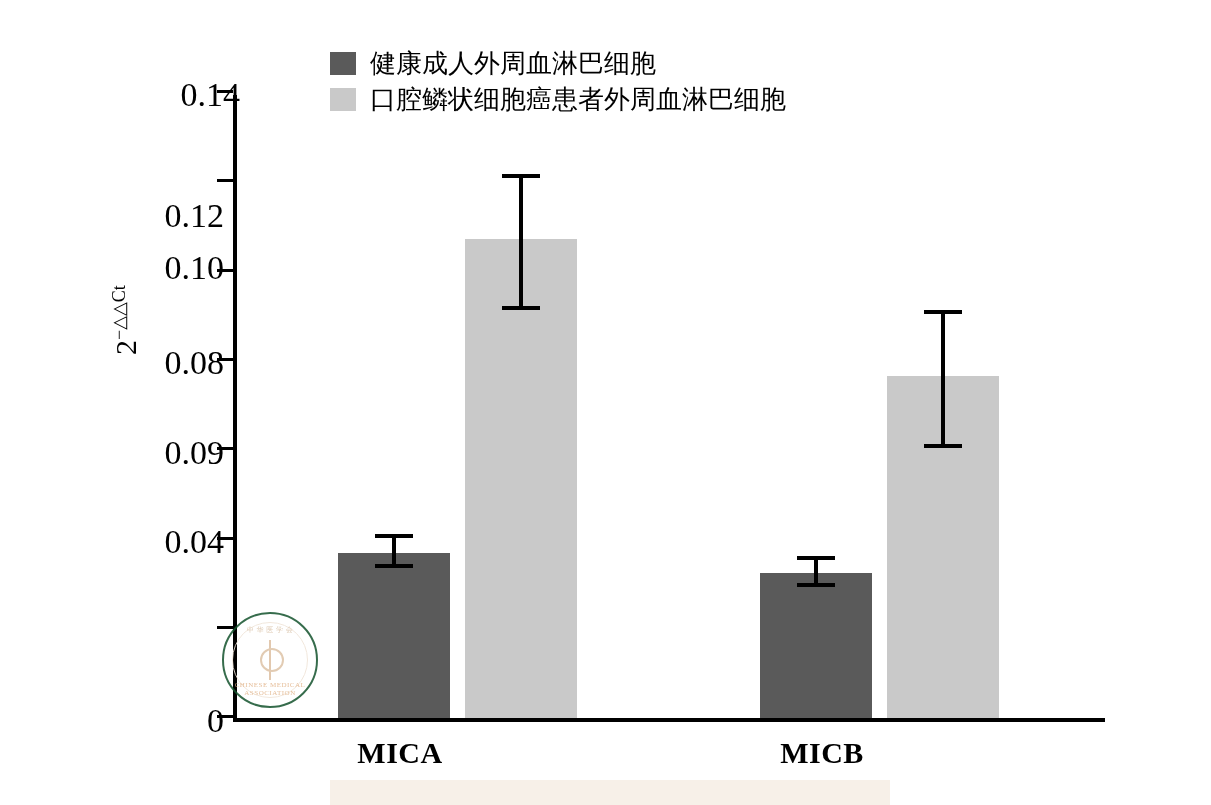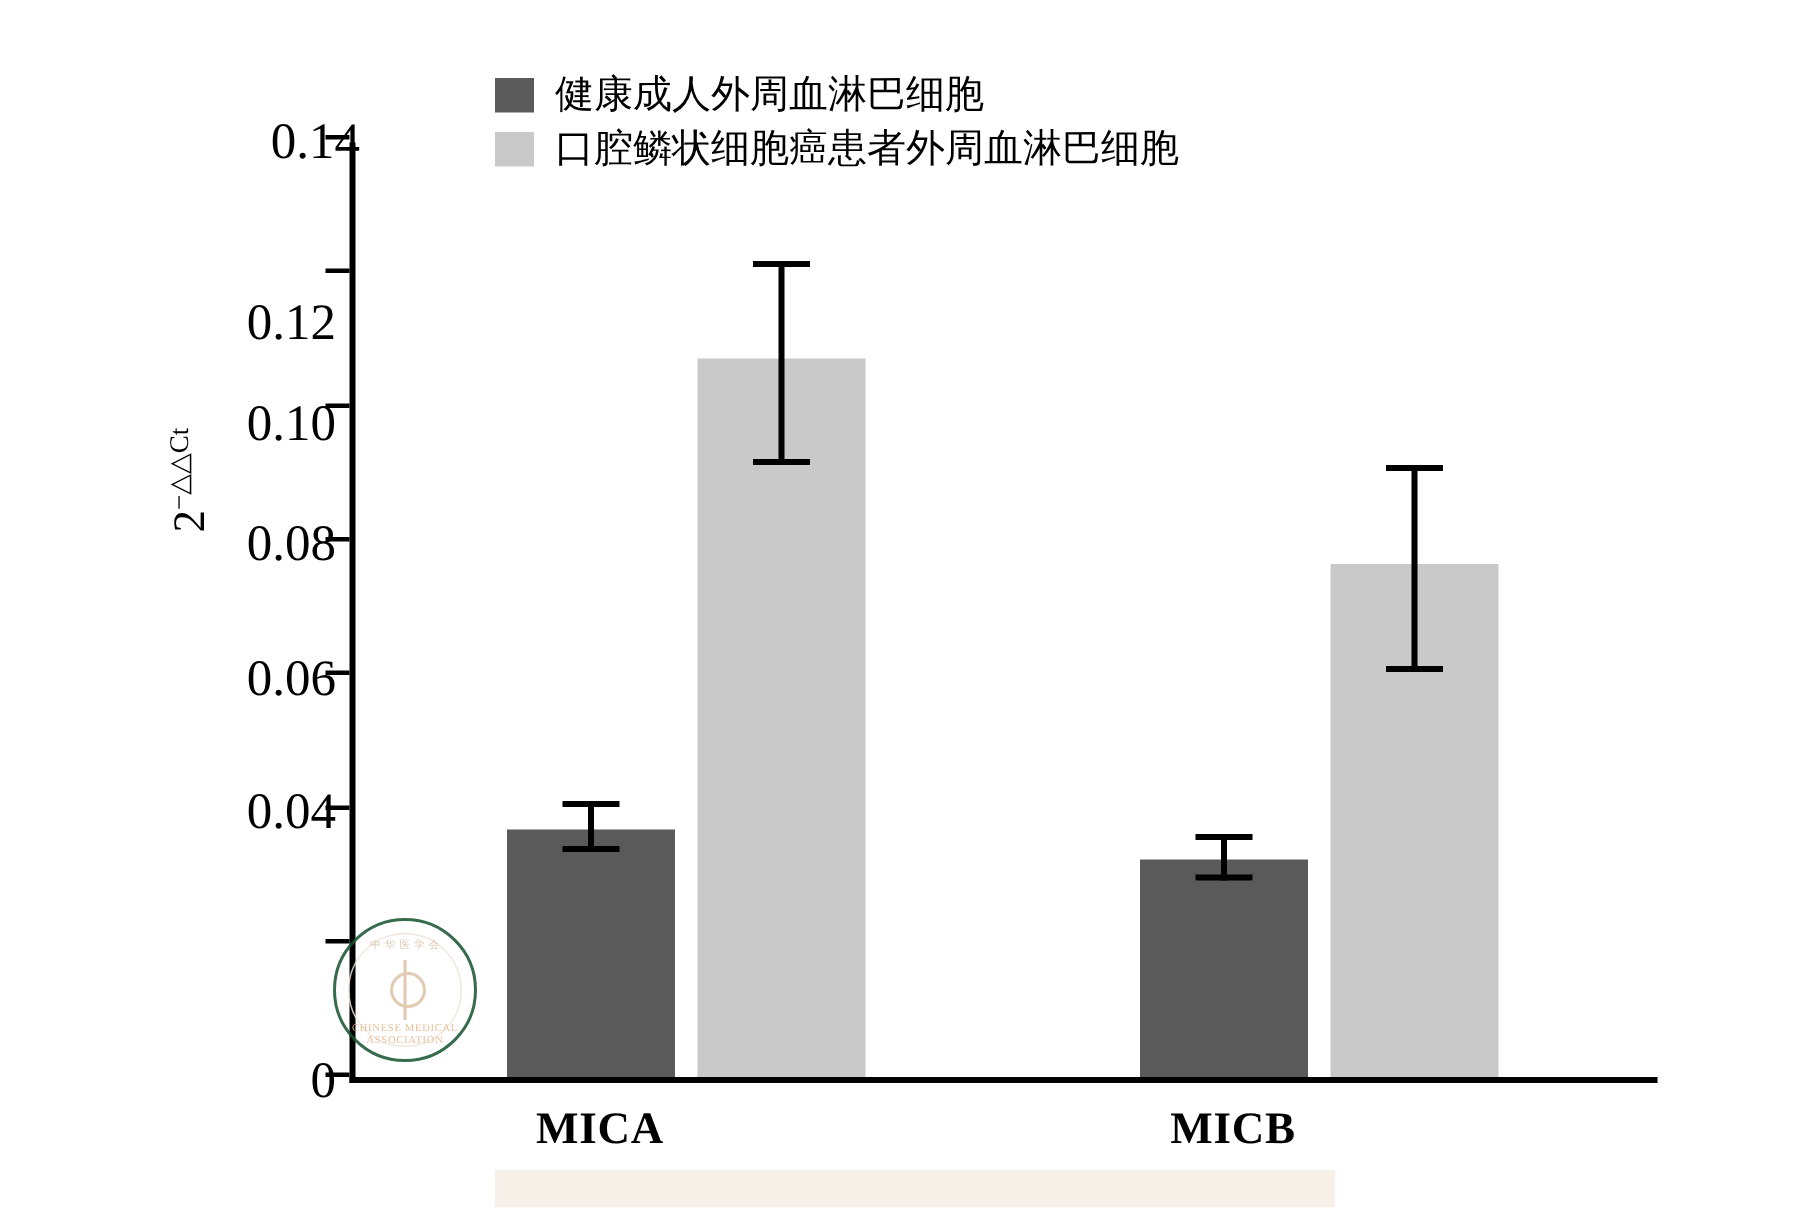--- a/index.html
+++ b/index.html
@@ -197,23 +197,23 @@
       <span class="legend-label">口腔鳞状细胞癌患者外周血淋巴细胞</span>
     </div>
   </div>
 
   <div class="ylabel">
     <span>2</span><sup>−△△Ct</sup>
   </div>
 
   <div class="tick-label" style="top:704px; left:174px; width:50px;">0</div>
   <div class="tick-label" style="top:525px; left:80px; width:144px;">0.04</div>
-  <div class="tick-label" style="top:436px; left:80px; width:144px;">0.06</div>
+  <div class="tick-label" style="top:436px; left:80px; width:144px;">0.09</div>
   <div class="tick-label" style="top:346px; left:80px; width:144px;">0.08</div>
-  <div class="tick-label" style="top:266px; left:80px; width:144px;text-align:right;">0.10</div>
+  <div class="tick-label" style="top:251px; left:80px; width:144px;text-align:right;">0.10</div>
   <div class="tick-label" style="top:185px; left:80px; width:144px;margin-top:14px;">0.12</div>
   <div class="tick-label" style="top:78px; left:96px; width:144px;">0.14</div>
 
   <div class="plot">
     <div class="axis-y"></div>
     <div class="axis-x"></div>
 
     <div class="tick" style="bottom:4px;"></div>
     <div class="tick" style="bottom:93px;"></div>
     <div class="tick" style="bottom:182px;"></div>

